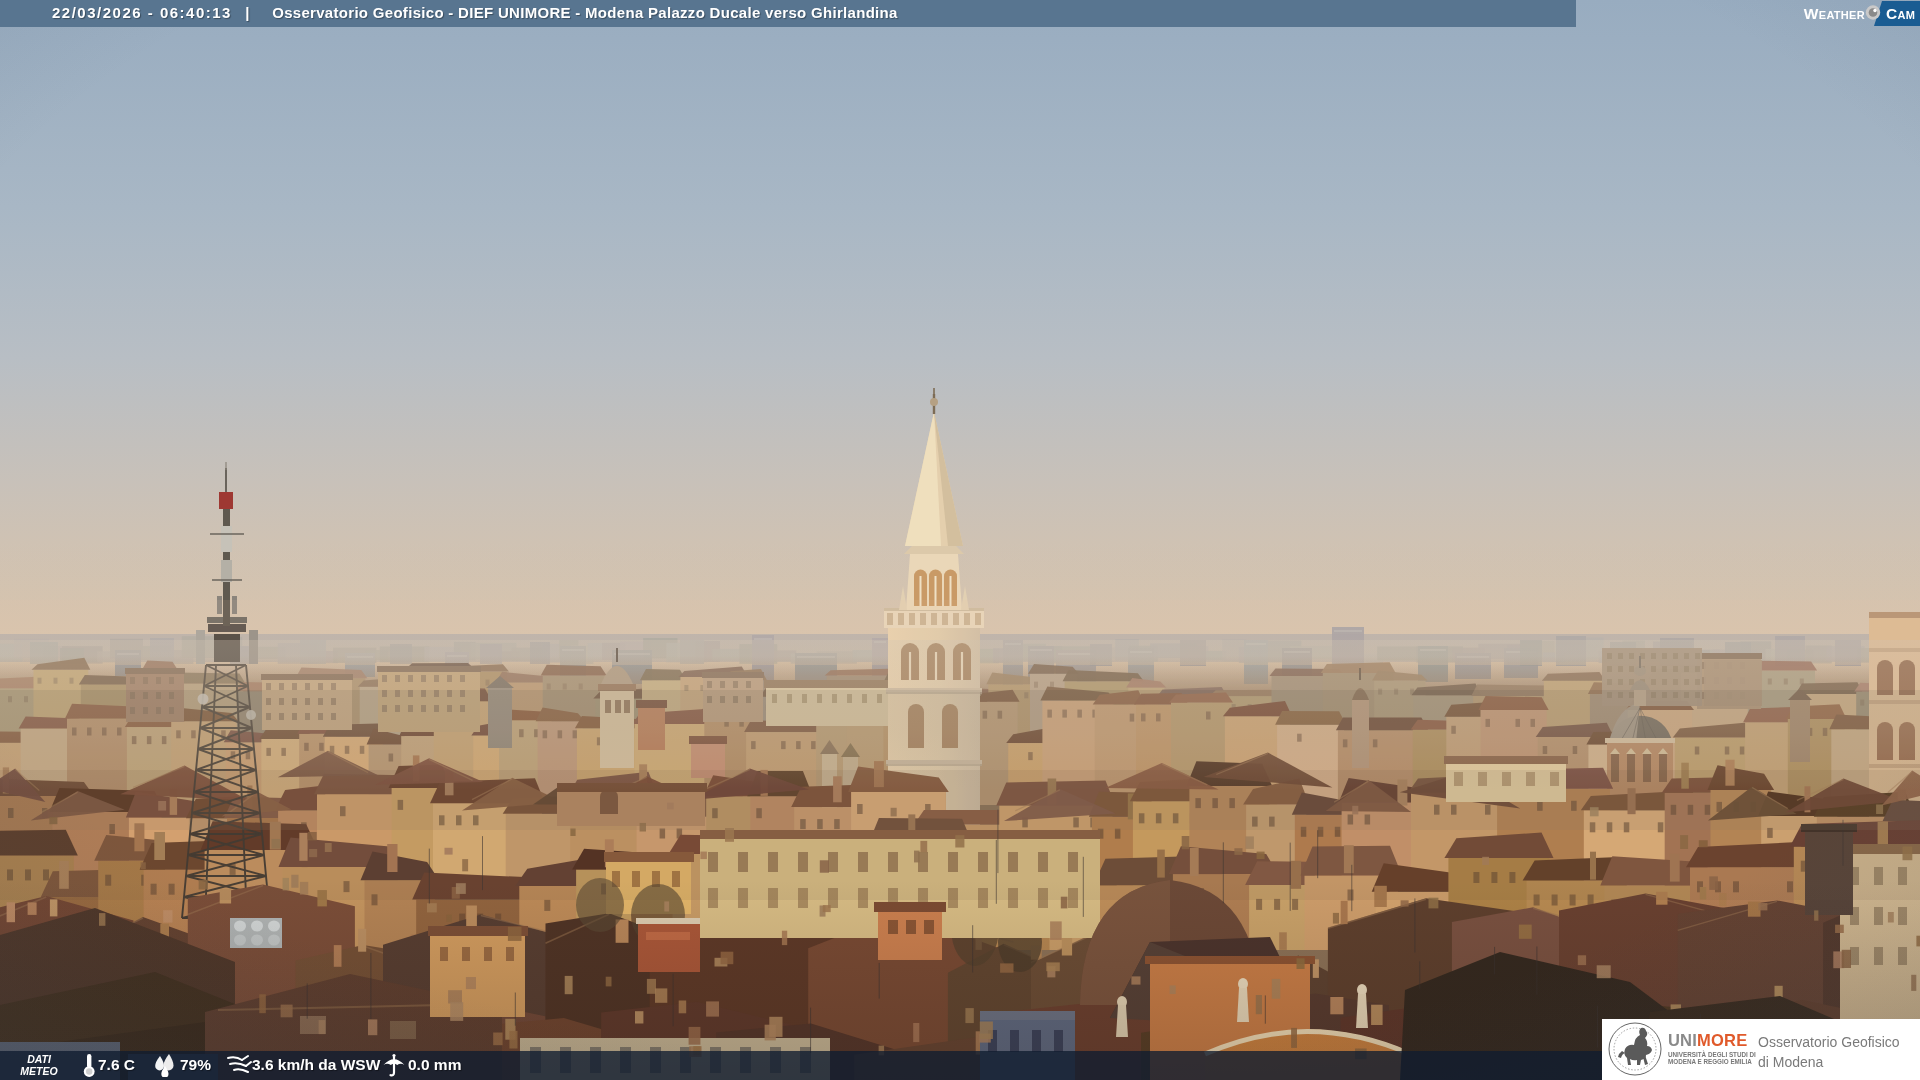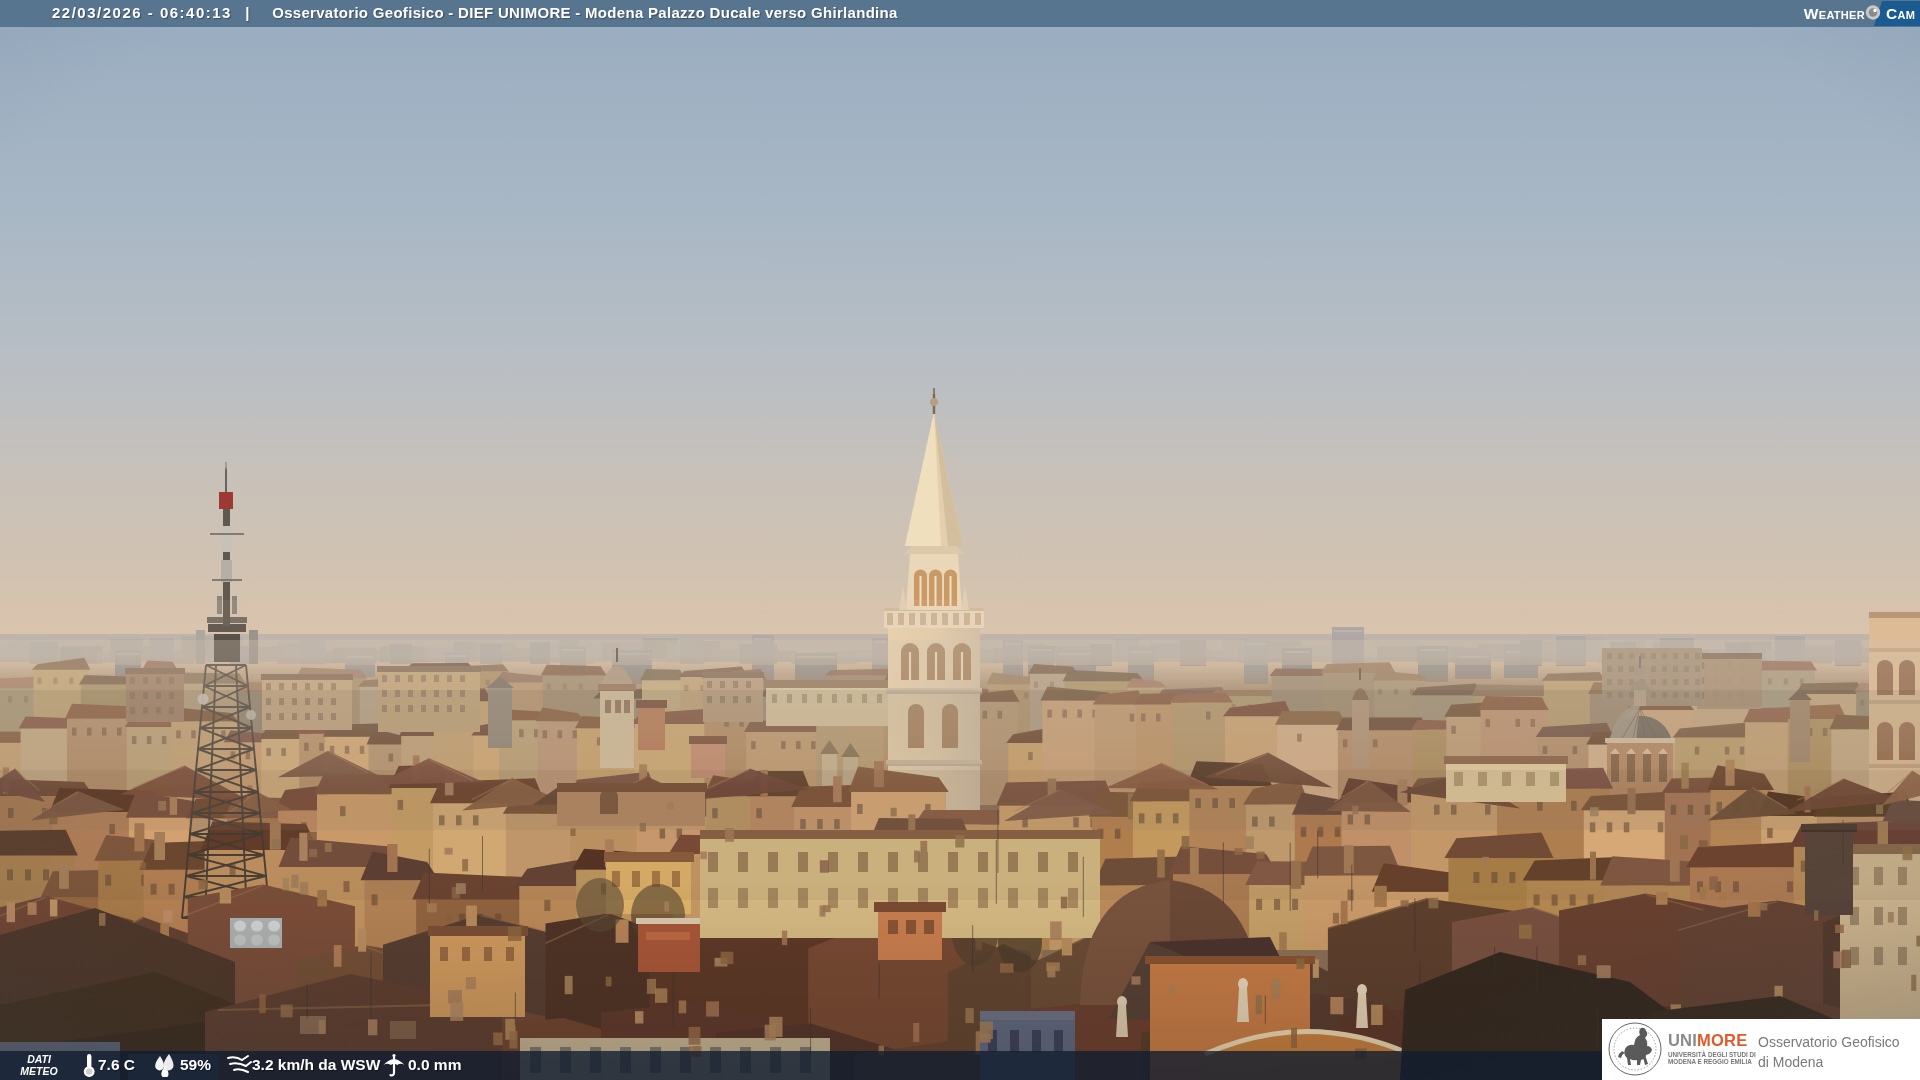--- a/index.html
+++ b/index.html
@@ -1,18 +1,18 @@
 <!DOCTYPE html>
 <html><head><meta charset="utf-8">
 <style>
 html,body{margin:0;padding:0;width:1920px;height:1080px;overflow:hidden;background:#888;
 font-family:"Liberation Sans",sans-serif;}
 #wrap{position:relative;width:1920px;height:1080px;}
 #scene{position:absolute;left:0;top:0;}
-#topbar{position:absolute;left:0;top:0;width:1920px;height:27px;background:#587590;}
+#topbar{position:absolute;left:0;top:0;width:1576px;height:27px;background:#587590;}
 #topbar .txt{position:absolute;left:52px;top:4px;font-size:15px;font-weight:bold;color:#fff;
 letter-spacing:0.3px;text-shadow:1px 1px 1px rgba(0,0,0,0.35);white-space:pre;}
 #wcam{position:absolute;right:0;top:0;height:27px;}
 #botbar{position:absolute;left:0;top:1051px;width:1920px;height:29px;background:rgba(16,28,48,0.78);}
 #dati{position:absolute;left:13px;top:1054px;width:52px;text-align:center;color:#fff;font-size:10.5px;
 font-weight:bold;line-height:11.5px;font-style:italic;}
 .wtxt{position:absolute;top:1056px;color:#ffffff;font-size:15.5px;font-weight:bold;
 text-shadow:1px 1px 1px rgba(0,0,0,0.4);}
 #ubox{position:absolute;left:1602px;top:1019px;width:318px;height:61px;background:#fff;}
 #uni{position:absolute;left:66px;top:12px;font-size:16.5px;font-weight:bold;letter-spacing:0.2px;color:#8a8a8a;}
@@ -1515,26 +1515,26 @@
 <rect x="7" y="2" width="4.4" height="14" rx="2.2" fill="#fff"></rect>
 <circle cx="9.2" cy="19.5" r="5.4" fill="#fff"></circle>
 <circle cx="9.2" cy="19.5" r="3.2" fill="#cfcfcf"></circle>
 </svg>
 <div class="wtxt" style="left:98px">7.6 C</div>
 <svg style="position:absolute;left:152px;top:1053px" width="26" height="24" viewBox="0 0 26 24">
 <path d="M8 3 Q12 9 12 13 A4.4 4.4 0 0 1 3.2 13 Q3.2 9 8 3Z" fill="#fff" opacity="0.95"></path>
 <path d="M17 1 Q21.5 8 21.5 12.5 A5 5 0 0 1 11.5 12.5 Q11.5 8 17 1Z" fill="#ececec"></path>
 <path d="M13 13 Q16.5 18 16.5 21 A3.6 3.6 0 0 1 9.3 21 Q9.3 18 13 13Z" fill="#fff"></path>
 </svg>
-<div class="wtxt" style="left:180px">59%</div>
+<div class="wtxt" style="left:180px">79%</div>
 <svg style="position:absolute;left:226px;top:1052px" width="26" height="26" viewBox="0 0 26 26">
 <path d="M2 6 Q10 4 16 8 M4 12 Q12 10 20 14 M8 18 Q14 16 22 20" stroke="#fff" stroke-width="2" fill="none" stroke-linecap="round"></path>
 <path d="M16 8 L22 4 M20 14 L25 10" stroke="#fff" stroke-width="2" stroke-linecap="round"></path>
 </svg>
-<div class="wtxt" style="left:252px">3.2 km/h da WSW</div>
+<div class="wtxt" style="left:252px">3.6 km/h da WSW</div>
 <svg style="position:absolute;left:382px;top:1052px" width="24" height="26" viewBox="0 0 24 26">
 <path d="M1.5 13 Q12 1.5 22.5 13 Q18.8 10.5 15.2 13 Q12 10.5 8.8 13 Q5.2 10.5 1.5 13Z" fill="#fff"></path>
 <path d="M12 5 L12 20.5 Q12 24 8.5 23.2" stroke="#fff" stroke-width="2.2" fill="none" stroke-linecap="round"></path>
 <circle cx="12" cy="3.5" r="1.6" fill="#fff"></circle>
 </svg>
 <div class="wtxt" style="left:408px">0.0 mm</div>
 <div id="ubox">
 <svg width="62" height="61" viewBox="0 0 62 61" style="position:absolute;left:2px;top:0">
 <circle cx="31" cy="30" r="26" fill="#fff" stroke="#666" stroke-width="1"></circle>
 <circle cx="31" cy="30" r="21" fill="none" stroke="#888" stroke-width="0.8" stroke-dasharray="1.5,1.7"></circle>

